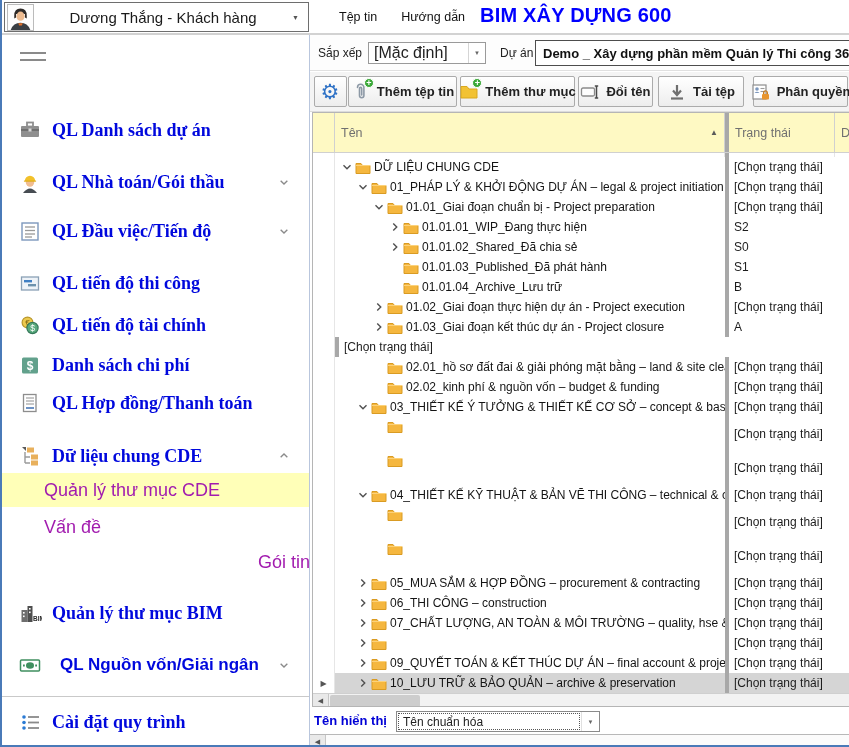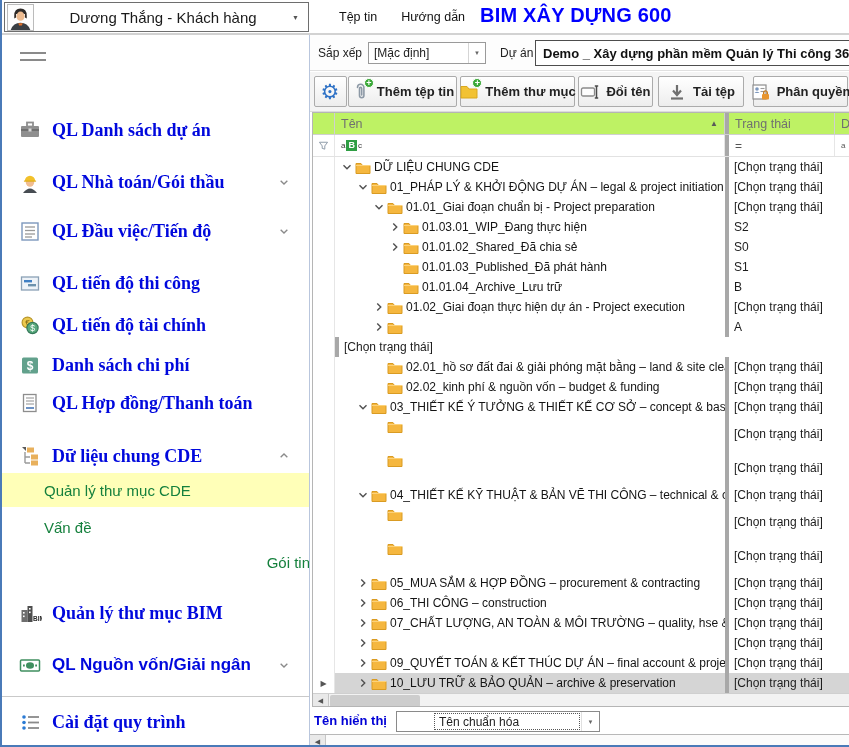--- a/index.html
+++ b/index.html
@@ -24,52 +24,52 @@
   
   #sidebar { position:absolute; left:0; top:35px; width:308px; height:712px; background:#fff; border-right:1px solid #b9c6dd; overflow:hidden; }
   #menu-toggle { position:absolute; left:18px; top:12px; width:26px; cursor:pointer; }
   #menu-toggle .bar { height:2px; background:#8a8a8a; margin:5px 0; }
   .side-item { position:absolute; left:0; width:308px; height:34px; display:flex; align-items:center; padding-left:16px; cursor:pointer; }
   .side-item .icon { width:26px; height:24px; flex:0 0 26px; margin-right:8px; }
   .side-item .lbl { white-space:nowrap; }
   .side-item.main-serif .lbl { font-family:"Liberation Serif", serif; font-weight:bold; font-size:18px; color:#0008dd; }
   .side-item.main-sans .lbl { font-family:"Liberation Sans", sans-serif; font-weight:bold; font-size:17px; color:#0008dd; }
   .side-item.sub { padding-left:42px; }
-  .side-item.sub .lbl { font-size:15px; color:#15803d; }
+  .side-item.sub .lbl { font-size:18px; color:#a21caf; }
   .side-item.sub.selected { background:#ffffb8; }
   .side-item .chev { position:absolute; right:18px; width:16px; height:16px; }
   .side-divider { position:absolute; left:0; width:308px; height:1px; background:#c9c9c9; }
 
   
   #main { position:absolute; left:308px; top:35px; width:541px; height:712px; background:#fff; }
 
   
   #sort-row { position:absolute; left:0; top:0; width:541px; height:36px; border-bottom:1px solid #e0e0e0; background:#fdfdfd; }
   #sort-row .lab { position:absolute; top:11px; font-size:12px; color:#222; }
   #sort-label { left:8px; }
   #project-label { left:190px; }
   #sort-select { position:absolute; left:58px; top:7px; width:118px; height:22px; border:1px solid #9a9a9a; background:#fff; display:flex; align-items:center; }
-  #sort-select .val { flex:1; font-size:12px; color:#222; padding-left:5px; }
+  #sort-select .val { flex:1; font-size:16px; color:#222; padding-left:5px; }
   #sort-select .dd { width:17px; height:100%; border-left:1px solid #d5d5d5; display:flex; align-items:center; justify-content:center; font-size:6px; color:#666; }
   #project-field { position:absolute; left:225px; top:5px; width:320px; height:26px; border:1px solid #4d4d4d; background:#fff; display:flex; align-items:center; overflow:hidden; }
   #project-field .val { font-size:13px; font-weight:bold; color:#111; padding-left:7px; white-space:nowrap; }
 
   
   #toolbar { position:absolute; left:0; top:37px; width:541px; height:40px; background:#f4f4f4; border-bottom:1px solid #dcdcdc; }
   .tbtn { position:absolute; top:4px; height:31px; border:1px solid #ababab; border-radius:2px;
           background:linear-gradient(#ffffff,#ededed); display:flex; align-items:center; justify-content:center; gap:6px; cursor:pointer; }
   .tbtn .ticon { width:20px; height:20px; position:relative; }
   .tbtn .tlbl { font-size:13px; font-weight:bold; color:#222; white-space:nowrap; }
   .gear-glyph { font-size:21px; color:#2f72c6; line-height:20px; }
   .badge-plus { position:absolute; right:-3px; top:-4px; width:10px; height:10px; background:#3aa838; border:1px solid #fff; border-radius:50%;
                 color:#fff; font-size:9px; line-height:9px; text-align:center; font-weight:bold; }
 
   
   #grid { position:absolute; left:2px; top:77px; width:539px; height:595px; border:1px solid #b5b5b5; background:#fff; overflow:hidden; }
-  .gh-row { display:flex; height:22px; background:#bef264; border-bottom:1px solid #d0d0d0; }
+  .gh-row { display:flex; height:40px; background:#fef9c3; border-bottom:1px solid #d0d0d0; }
   .gh-cell { position:relative; display:flex; align-items:center; font-size:12.5px; color:#707070; padding-left:6px; border-right:1px solid #d0d0d0; }
   .gf-row { display:flex; height:22px; background:#fff; border-bottom:1px solid #e2e2e2; }
   .gf-cell { display:flex; align-items:center; padding-left:6px; border-right:1px solid #e6e6e6; color:#555; font-size:12px; }
   .col-ind { width:22px; flex:0 0 22px; }
   .col-name { width:390px; flex:0 0 390px; }
   .col-sep { width:4px; flex:0 0 4px; background:#a8a8a8; border:none !important; padding:0 !important; }
   .col-status { width:106px; flex:0 0 106px; }
   .col-d { flex:1; border-right:none !important; }
   .sort-glyph { position:absolute; right:6px; font-size:8px; color:#5a5a5a; }
   .abc { font-size:8px; color:#333; display:flex; align-items:center; }
@@ -92,21 +92,21 @@
 
   
   #grid-hscroll { position:absolute; left:0; top:580px; width:539px; height:15px; background:#f2f2f2; border-top:1px solid #cfcfcf; }
   .sc-btn { position:absolute; left:0; top:0; width:16px; height:14px; background:#e9e9e9; border-right:1px solid #c6c6c6; color:#555;
             font-size:7px; display:flex; align-items:center; justify-content:center; cursor:pointer; }
   #grid-hscroll .thumb { position:absolute; left:17px; top:1px; width:90px; height:12px; background:#cdcdcd; border-radius:2px; }
 
   
   #footer-row { position:absolute; left:0; top:674px; width:541px; height:24px; background:#fff; }
   #display-name-label { position:absolute; left:4px; top:4px; font-size:13px; font-weight:bold; color:#0000d6; }
-  #display-name-select { position:absolute; left:86px; top:2px; width:204px; height:21px; border:1px solid #8a8a8a; background:#fff; display:flex; align-items:center;padding-left:36px; }
+  #display-name-select { position:absolute; left:86px; top:2px; width:204px; height:21px; border:1px solid #8a8a8a; background:#fff; display:flex; align-items:center; }
   #display-name-select .inner { flex:1; height:17px; margin:1px; border:1px dotted #555; display:flex; align-items:center; }
   #display-name-select .val { font-size:12px; color:#222; padding-left:4px; white-space:nowrap; }
   #display-name-select .dd { width:18px; height:100%; display:flex; align-items:center; justify-content:center; font-size:6px; color:#666; border-left:1px solid #e0e0e0; }
 
   #page-hscroll { position:absolute; left:0; top:699px; width:541px; height:13px; background:#fbfbfb; border-top:1px solid #b8b8b8; }
 </style>
 </head>
 <body>
 
 <svg width="0" height="0" style="position:absolute">
@@ -347,21 +347,21 @@
         <span class="lbl">Gói tin</span>
       </div>
       <div class="side-item main-serif" style="top: 561px; align-items: center;">
         <span class="icon">
           <svg width="24" height="24">
             <use href="#i-bim"></use>
           </svg>
         </span>
         <span class="lbl">Quản lý thư mục BIM</span>
       </div>
-      <div class="side-item main-sans" style="top: 613px;">
+      <div class="side-item main-sans" style="top: 613px; gap: 8px;">
         <span class="icon">
           <svg width="24" height="24">
             <use href="#i-funding"></use>
           </svg>
         </span>
         <span class="lbl">QL Nguồn vốn/Giải ngân</span>
         <span class="chev">
           <svg width="16" height="16">
             <use href="#i-chev-down"></use>
           </svg>
@@ -553,21 +553,21 @@
               <div class="exp">
                 <svg width="14" height="14">
                   <use href="#i-exp-closed"></use>
                 </svg>
               </div>
               <span class="fold">
                 <svg width="16" height="13">
                   <use href="#i-folder"></use>
                 </svg>
               </span>
-              <span class="nm">01.03.01_WIP_Đang thực hiện</span>
+              <span class="nm">01.01.01_WIP_Đang thực hiện</span>
             </div>
           </div>
           <div class="c-sep"></div>
           <div class="c-status">S2</div>
           <div class="c-d"></div>
         </div>
         <div class="trow" style="height: 20px;">
           <div class="c-ind"></div>
           <div class="c-name">
             <div class="nrow">
@@ -655,20 +655,21 @@
               <div class="exp">
                 <svg width="14" height="14">
                   <use href="#i-exp-closed"></use>
                 </svg>
               </div>
               <span class="fold">
                 <svg width="16" height="13">
                   <use href="#i-folder"></use>
                 </svg>
               </span>
+              <span class="nm">01.03_Giai đoạn kết thúc dự án - Project closure</span>
             </div>
           </div>
           <div class="c-sep"></div>
           <div class="c-status">A</div>
           <div class="c-d"></div>
         </div>
         <div class="trow" style="height: 20px;">
           <div class="c-ind"></div>
           <div class="c-sep"></div>
           <div class="c-status">[Chọn trạng thái]</div>

